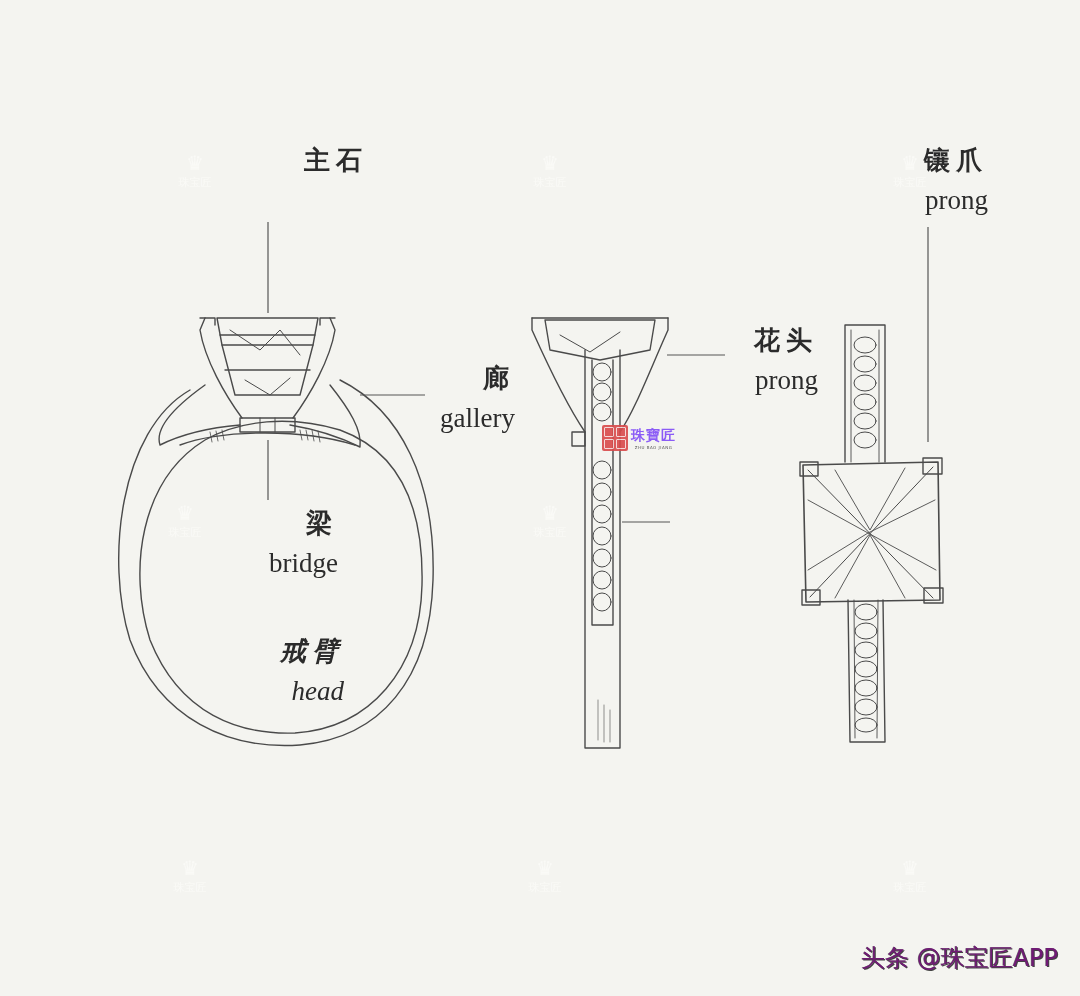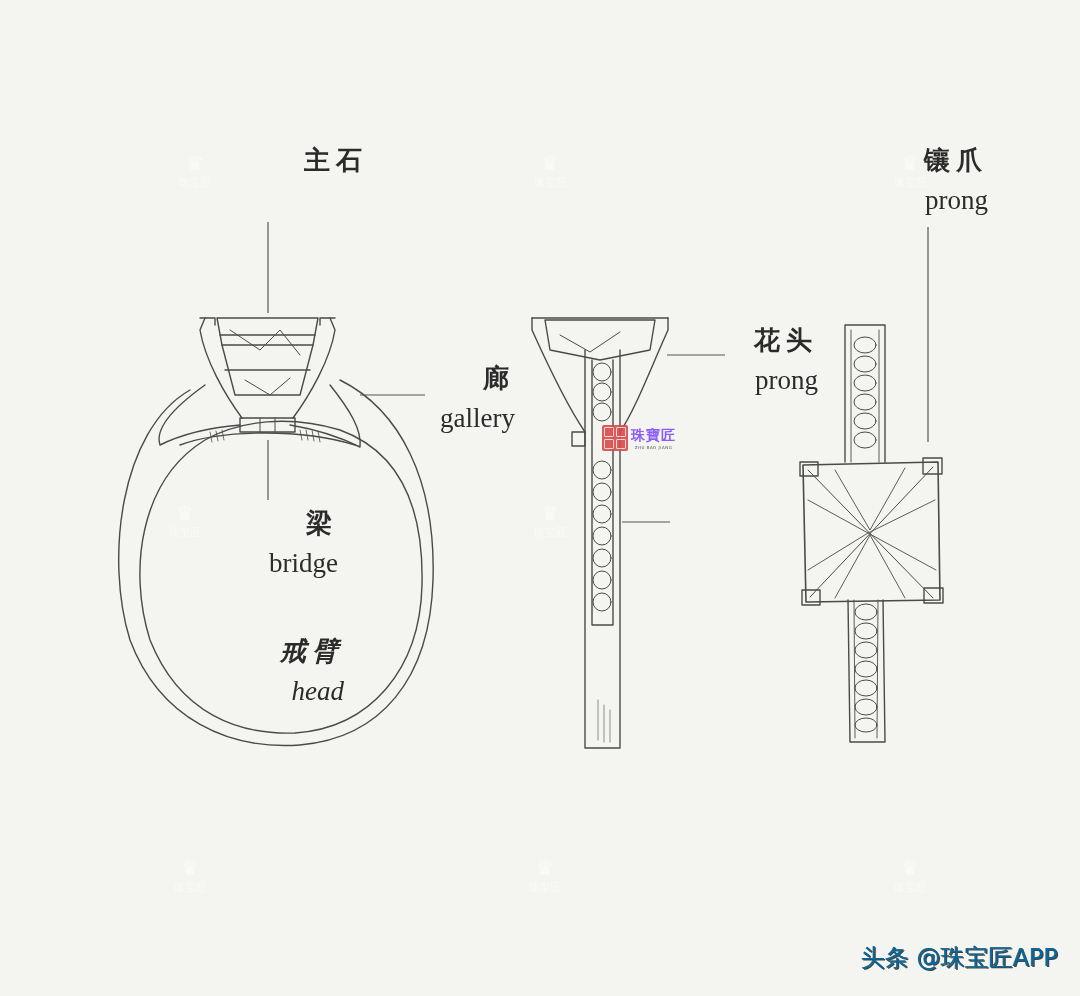--- a/index.html
+++ b/index.html
@@ -59,21 +59,21 @@
   }
   .seal .seal-box span { border: 1.5px solid #f7d6d6; border-radius: 1px; }
   .seal .seal-text { display: flex; flex-direction: column; align-items: center; }
   .seal .seal-zh { font-size: 14px; font-weight: bold; color: #8b5cf6; letter-spacing: 1px; }
   .seal .seal-en { font-size: 4px; color: #555; letter-spacing: 0.5px; font-family: "DejaVu Sans", sans-serif; }
   .credit {
     position: absolute;
     right: 22px; bottom: 22px;
     font-family: "DejaVu Sans", "Liberation Sans", sans-serif;
     font-size: 24px;
-    color: #0369a1;
+    color: #701a75;
     text-shadow: 1px 1px 0 #444, -0.5px -0.5px 0 #777;
   }
 </style>
 </head>
 <body>
 
 <div class="watermark" style="left:140px;top:150px;">
   <span class="wm-icon">♛</span>
   <span>珠宝匠</span>
 </div>

